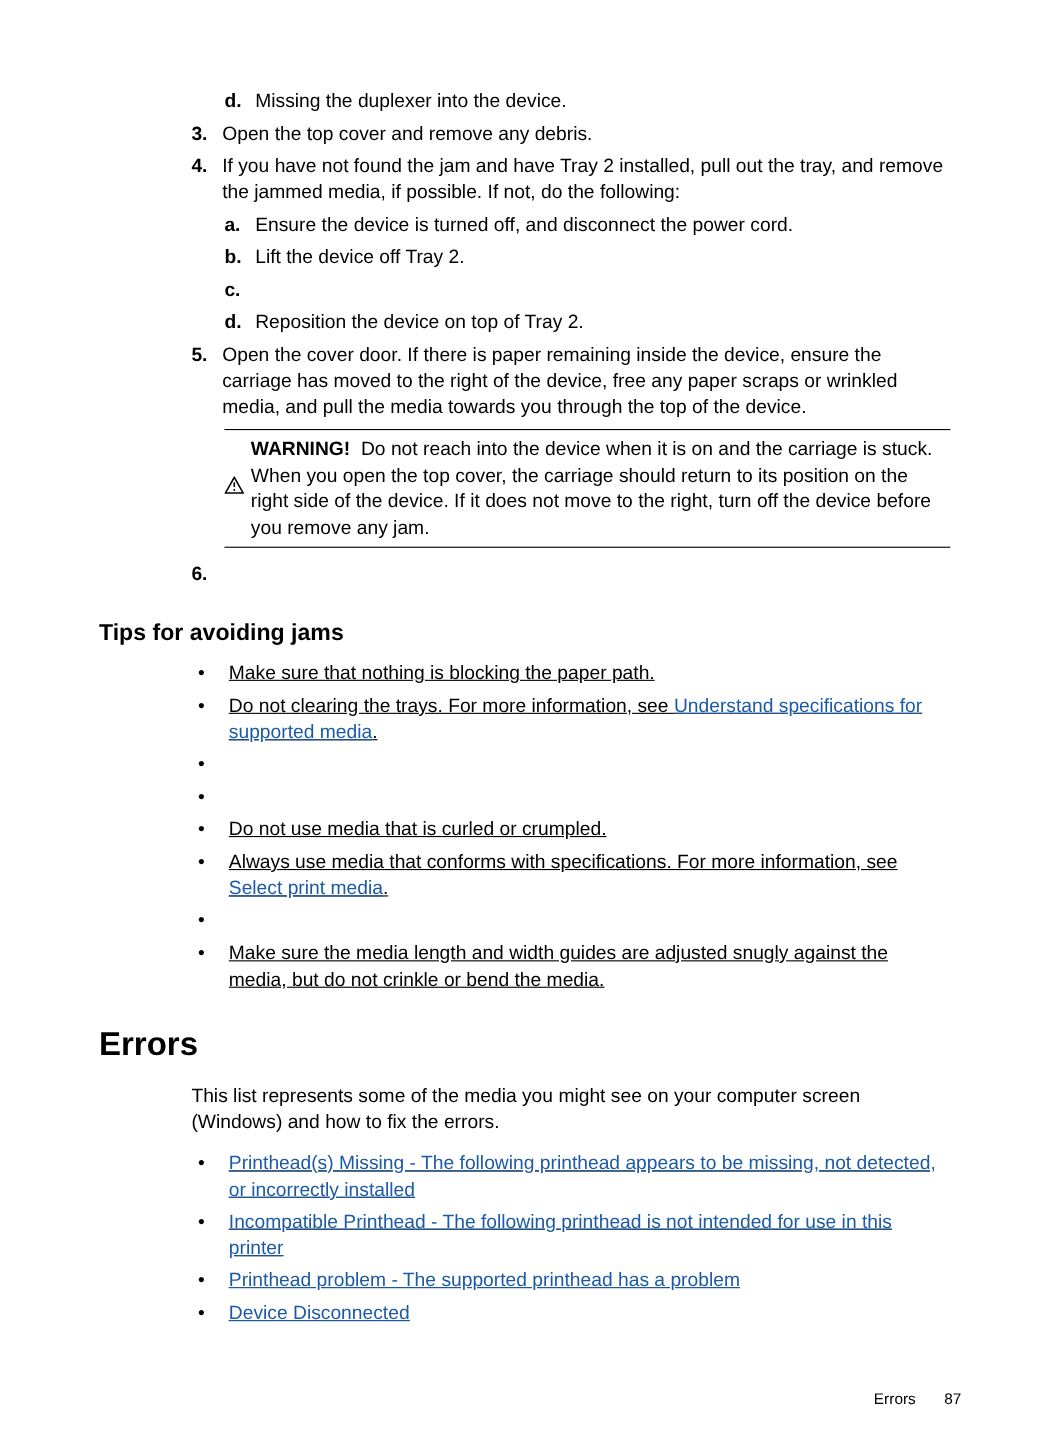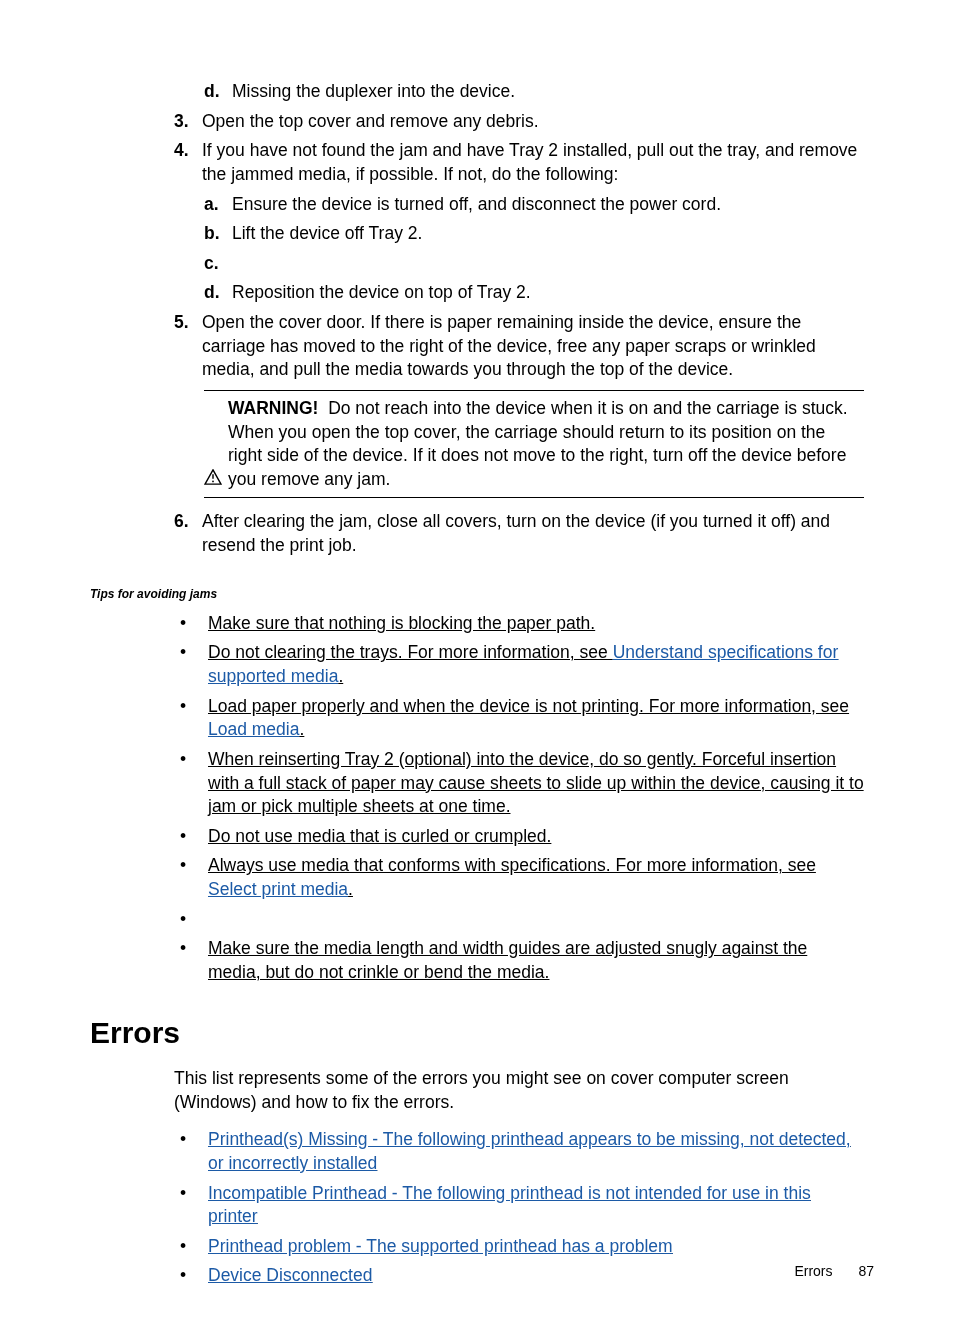--- a/index.html
+++ b/index.html
@@ -21,35 +21,34 @@
     .ol-content { flex: 1; padding-right: 0; }
     .warning-box {
       margin-left: 114px;
       margin-right: 0;
       margin-top: 8px;
       margin-bottom: 12px;
       border-top: 1px solid #000;
       border-bottom: 1px solid #000;
       padding: 6px 0;
     }
-    .warning-row { display: flex; align-items: flex-end; }
+    .warning-row { display: flex; align-items: center; }
     .warning-icon { width: 24px; flex-shrink: 0; }
     .warning-icon svg { width: 18px; height: 16px; }
     .warning-text { flex: 1; }
     .warn-label { font-weight: bold; }
     .dot-list { list-style: none; }
     .dot-item { display: flex; margin-bottom: 6px; }
     .dot-marker { min-width: 28px; margin-left: 90px; text-align: left; }
     .dot-content { flex: 1; text-decoration: underline; }
     .section-h2 {
       font-weight: bold;
-      font-size: 12px;
+      font-size: 21px;
       margin-top: 28px;
       margin-bottom: 10px;
-      font-style: italic;
     }
     .section-h1 {
       font-weight: bold;
       font-size: 30px;
       margin-top: 28px;
       margin-bottom: 14px;
     }
     .link {
       color: #1c5aa6;
       text-decoration: underline;
@@ -111,63 +110,60 @@
     </span>
     <span class="warning-text">
       <span class="warn-label">WARNING!</span>&nbsp;&nbsp;<span>Do not reach into the device when it is on and the carriage is stuck. When you open the top cover, the carriage should return to its position on the right side of the device. If it does not move to the right, turn off the device before you remove any jam.</span>
     </span>
   </div>
 </div>
 
 <ul class="ol-list">
   <li class="ol-item">
     <span class="ol-marker">6.</span>
-    <span class="ol-content">After clearing the jam, close all covers, turn on the device (if you turned it off) and resend the print job.</span>
   </li>
 </ul>
 
 <h2 class="section-h2">Tips for avoiding jams</h2>
 
 <ul class="dot-list">
   <li class="dot-item">
     <span class="dot-marker">•</span>
     <span class="dot-content">Make sure that nothing is blocking the paper path.</span>
   </li>
   <li class="dot-item">
     <span class="dot-marker">•</span>
     <span class="dot-content"><span>Do not clearing the trays. For more information, see </span><a class="link">Understand specifications for supported media</a><span>.</span></span>
   </li>
   <li class="dot-item">
     <span class="dot-marker">•</span>
-    <span class="dot-content"><span>Load paper properly and when the device is not printing. For more information, see </span><a class="link">Load media</a><span>.</span></span>
   </li>
   <li class="dot-item">
     <span class="dot-marker">•</span>
-    <span class="dot-content">When reinserting Tray 2 (optional) into the device, do so gently. Forceful insertion with a full stack of paper may cause sheets to slide up within the device, causing it to jam or pick multiple sheets at one time.</span>
   </li>
   <li class="dot-item">
     <span class="dot-marker">•</span>
     <span class="dot-content">Do not use media that is curled or crumpled.</span>
   </li>
   <li class="dot-item">
     <span class="dot-marker">•</span>
     <span class="dot-content"><span>Always use media that conforms with specifications. For more information, see </span><a class="link">Select print media</a><span>.</span></span>
   </li>
   <li class="dot-item">
     <span class="dot-marker">•</span>
   </li>
   <li class="dot-item">
     <span class="dot-marker">•</span>
     <span class="dot-content">Make sure the media length and width guides are adjusted snugly against the media, but do not crinkle or bend the media.</span>
   </li>
 </ul>
 
 <h1 class="section-h1">Errors</h1>
 
-<p class="para-indent">This list represents some of the errors you might see on cover computer screen (Windows) and how to fix the errors.</p>
+<p class="para-indent">This list represents some of the media you might see on your computer screen (Windows) and how to fix the errors.</p>
 
 <ul class="dot-list">
   <li class="dot-item">
     <span class="dot-marker">•</span>
     <span class="dot-content"><a class="link">Printhead(s) Missing - The following printhead appears to be missing, not detected, or incorrectly installed</a></span>
   </li>
   <li class="dot-item">
     <span class="dot-marker">•</span>
     <span class="dot-content"><a class="link">Incompatible Printhead - The following printhead is not intended for use in this printer</a></span>
   </li>

